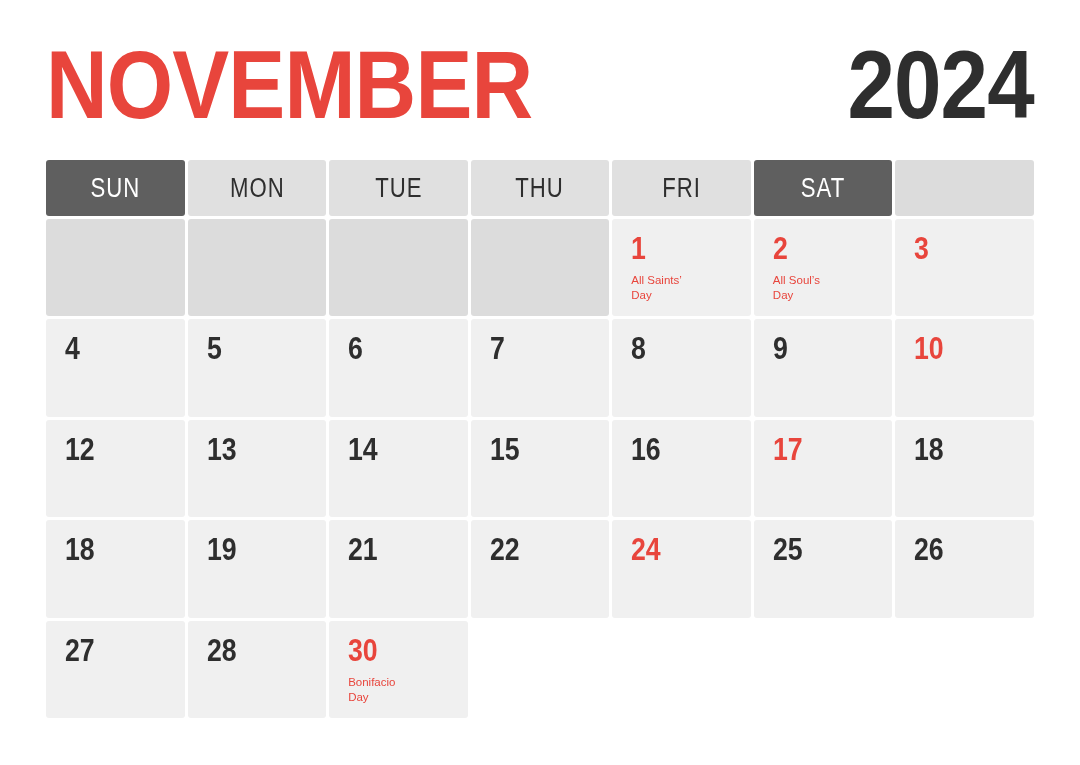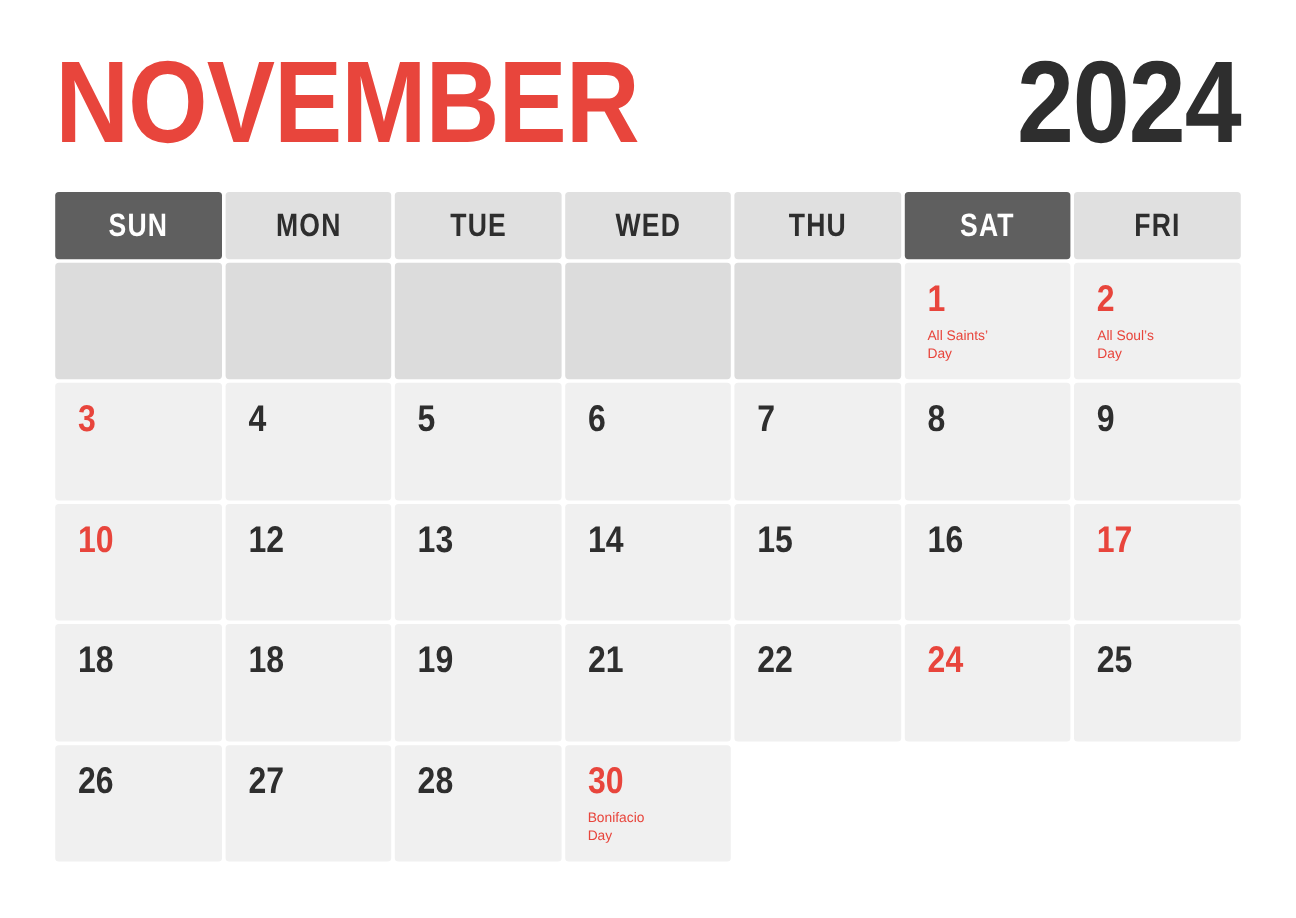--- a/index.html
+++ b/index.html
@@ -73,21 +73,21 @@
     gap: 3px;
   }
 
   
   .dayname {
     display: flex;
     align-items: center;
     justify-content: center;
     font-family: "Liberation Sans Narrow", "Liberation Sans", sans-serif;
     font-size: 27px;
-    font-weight: 700;
+    font-weight: 400;
     letter-spacing: 1.2px;
     border-radius: 3px;
     transform: none;
     background: #e0e0e0;
     color: #2e2e2e;
     user-select: none;
     text-align: center;
   }
   .dayname .dn-text {
     transform: scaleX(0.82);
@@ -150,30 +150,27 @@
   <div class="dayname weekend-head">
         <span class="dn-text">SUN</span>
       </div>
       <div class="dayname">
         <span class="dn-text">MON</span>
       </div>
       <div class="dayname">
         <span class="dn-text">TUE</span>
       </div>
       <div class="dayname">
-        <span class="dn-text">WED</span>
-      </div>
-      <div class="dayname">
         <span class="dn-text">THU</span>
+      </div>
+      <div class="dayname">
+        <span class="dn-text">FRI</span>
       </div>
       <div class="dayname weekend-head">
         <span class="dn-text">SAT</span>
-      </div>
-      <div class="dayname">
-        <span class="dn-text">FRI</span>
       </div>
       <div class="daycell blank"></div>
       <div class="daycell blank"></div>
       <div class="daycell blank"></div>
       <div class="daycell blank"></div>
       <div class="daycell blank"></div>
       <div class="daycell"><div class="datenum red">1</div><div class="holiday">All Saints’
 Day</div></div>
       <div class="daycell"><div class="datenum red">2</div><div class="holiday">All Soul’s
 Day</div></div>

